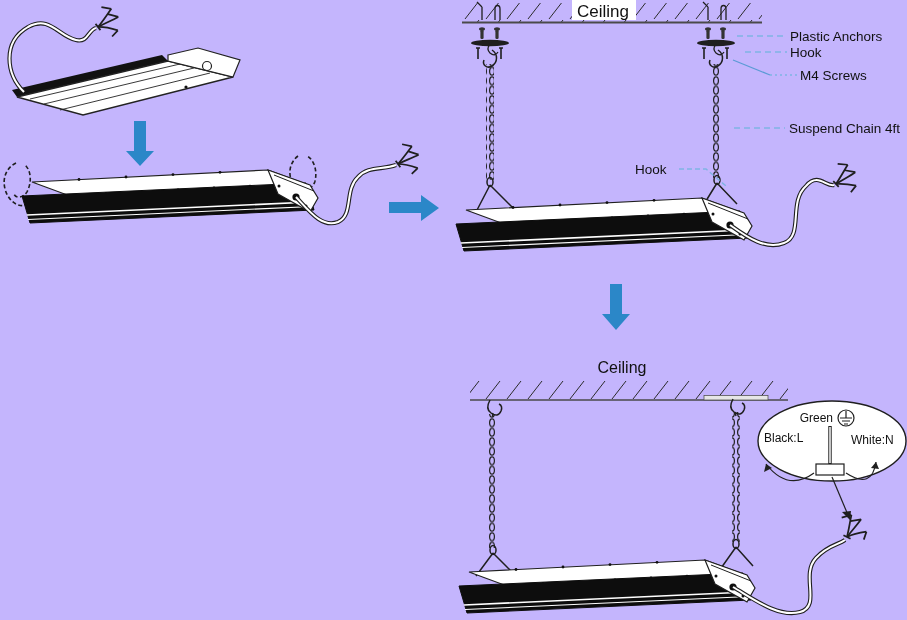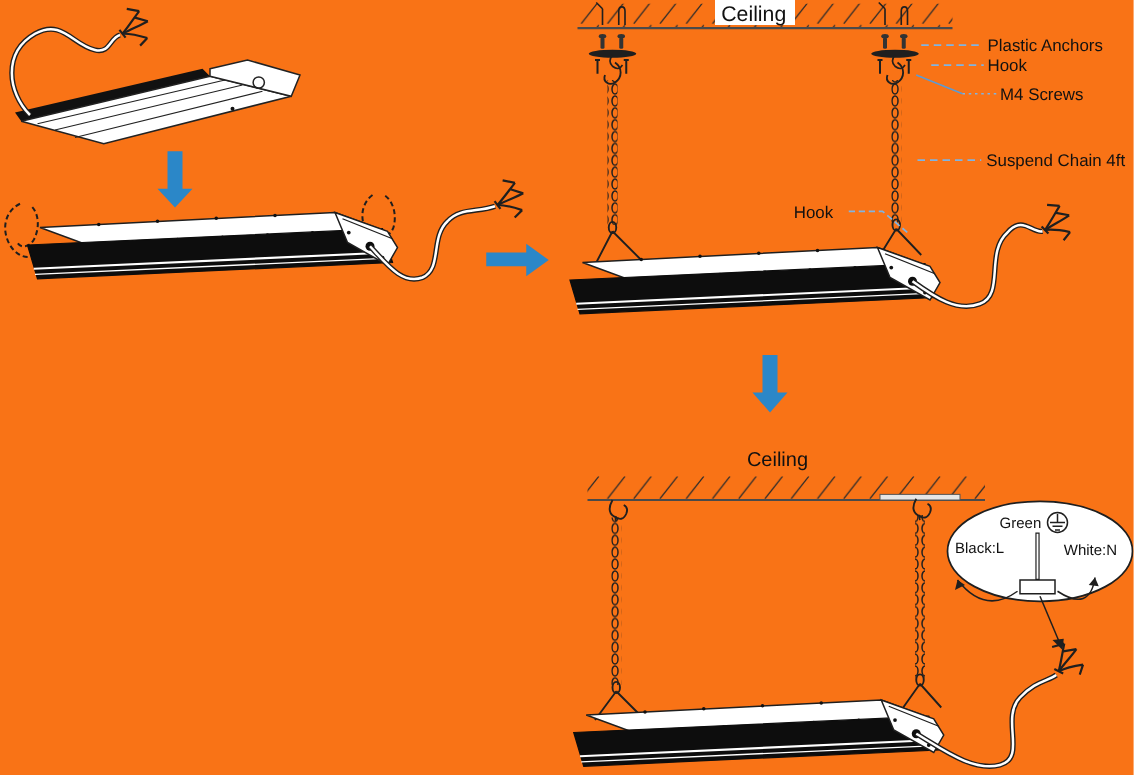--- a/index.html
+++ b/index.html
@@ -1,16 +1,16 @@
 <!DOCTYPE html>
 <html><head>
 <meta charset="utf-8">
 <style>
   html,body{margin:0;padding:0;background:#fff;}
-  .canvas{position:relative;width:907px;height:620px;background:#f97316;overflow:hidden;
+  .canvas{position:relative;width:907px;height:620px;background:#c4b5fd;overflow:hidden;
           font-family:"Liberation Sans",sans-serif;}
   svg{display:block;}
   text{font-family:"Liberation Sans",sans-serif;}
   .lbl{font-size:13.5px;fill:#111;}
   .ceiling-lbl{font-size:17px;fill:#111;}
   .ceiling-lbl2{font-size:16px;fill:#111;}
   .small-lbl{font-size:12px;fill:#111;}
 </style>
 </head>
 <body>

